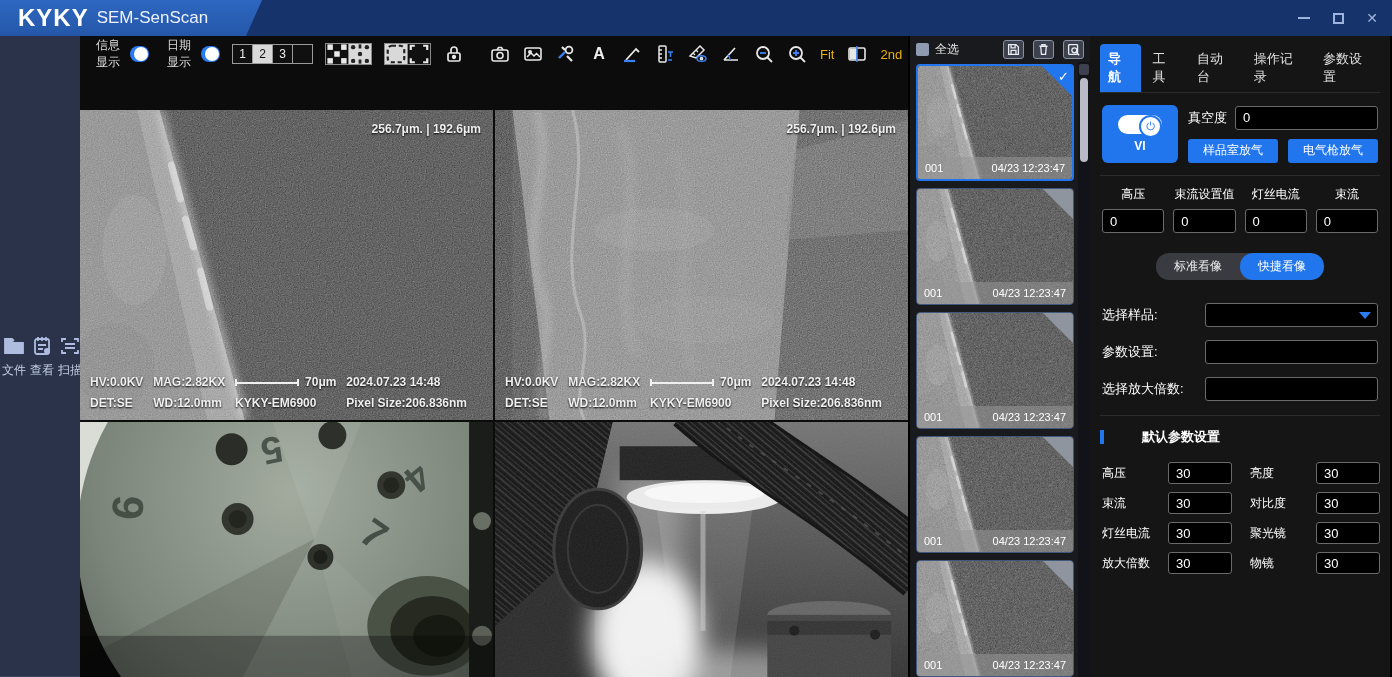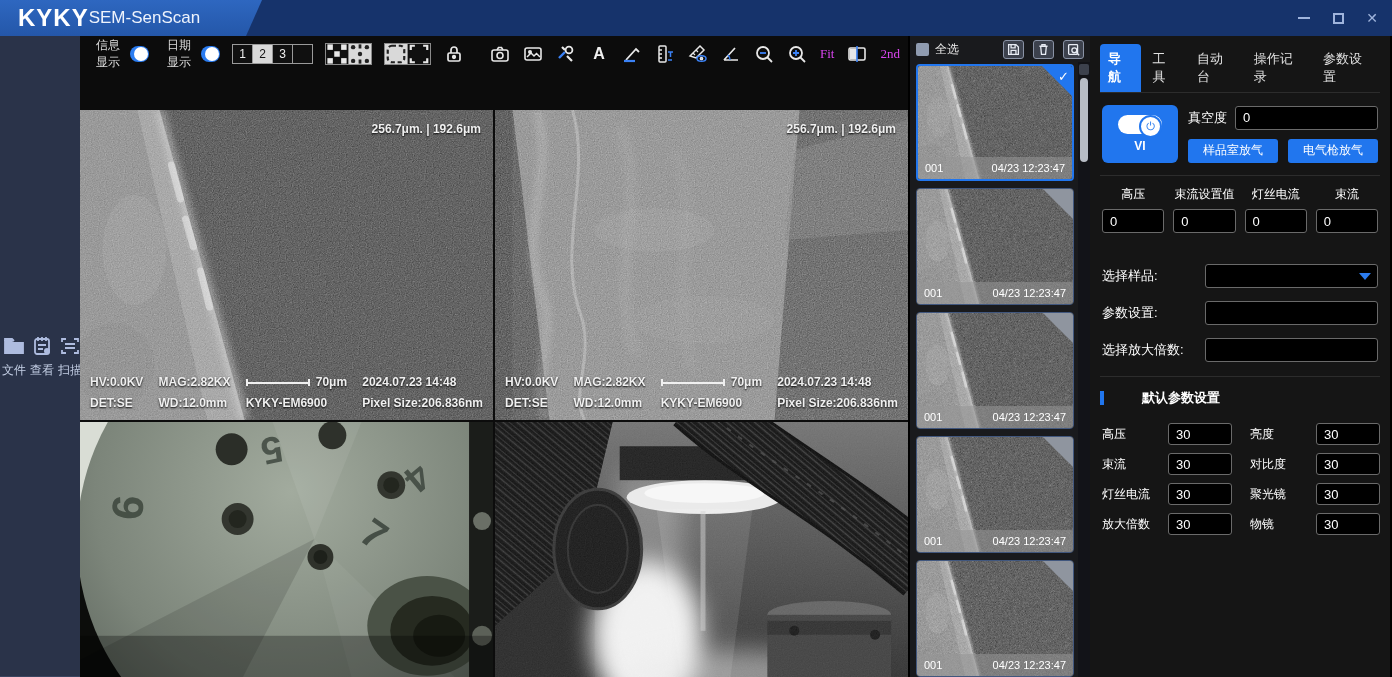--- a/index.html
+++ b/index.html
@@ -5,21 +5,21 @@
   * { margin:0; padding:0; box-sizing:border-box; }
   html,body { width:1392px; height:677px; overflow:hidden; background:#000;
     font-family:"Liberation Sans","DejaVu Sans",sans-serif; color:#e8e8e8; }
   svg { display:block; }
   .fillbox { width:100%; height:100%; }
 
   
   .titlebar { height:36px; background:#16336b; display:flex; align-items:center; position:relative; }
   .brand { height:36px; width:262px; background:linear-gradient(180deg,#2e67c0,#2457a9);
     clip-path:polygon(0 0,100% 0,calc(100% - 16px) 100%,0 100%);
-    display:flex; align-items:center; padding-left:18px; gap:0; }
+    display:flex; align-items:center; padding-left:18px; gap:8px; }
   .logo { font-weight:800; font-size:24px; letter-spacing:1px; color:#fff; }
   .apptitle { font-size:17px; color:#eef3fc; }
   .wctrl { position:absolute; right:10px; top:0; height:36px; display:flex; align-items:center; gap:14px; }
   .wbtn { width:20px; height:20px; display:flex; align-items:center; justify-content:center;
     color:#9fb4dc; font-size:14px; cursor:default; }
   .wbtn .min { width:12px; height:0; border-top:2px solid #9fb4dc; display:block; }
   .wbtn .max { width:11px; height:11px; border:2px solid #9fb4dc; display:block; }
 
   .app { display:flex; height:641px; }
 
@@ -42,31 +42,31 @@
   .btngroup { display:flex; }
   .vbtn { width:21px; height:20px; border:1px solid #9a9a9a; background:#101010; color:#eee;
     font-size:12px; display:flex; align-items:center; justify-content:center; margin-left:-1px; }
   .vbtn.active { background:#d9d9d9; color:#111; }
   .ibtn { width:24px; height:22px; border:1px solid #8a8a8a; background:#101010;
     display:flex; align-items:center; justify-content:center; margin-left:-1px; }
   .ibtn.lit { background:#d9d9d9; }
   .tbico { width:22px; height:22px; display:flex; align-items:center; justify-content:center; }
   .tbico svg { width:20px; height:20px; }
   .tsep { width:1px; height:22px; background:#555; }
-  .tlabel { font-size:13px; color:#d946ef;font-family:Liberation Serif, serif; }
+  .tlabel { font-size:13px; color:#eab308; }
 
   .viewport { position:relative; flex:1; background:#0c0c0c; }
   .pane { position:absolute; overflow:hidden; background:#1b1b1b; }
   #pane-tl { left:0;   top:38px;  width:413px; height:310px; }
   #pane-tr { left:415px;top:38px; width:413px; height:310px; }
   #pane-bl { left:0;   top:350px; width:413px; height:255px; }
   #pane-br { left:415px;top:350px;width:413px; height:255px; }
   .sem-dims { position:absolute; top:12px; right:12px; font-size:12px; font-weight:bold;
     color:#f0f0f0; text-shadow:0 1px 2px #000; }
-  .sem-info { position:absolute; left:10px; right:10px; bottom:10px; display:flex;
+  .sem-info { position:absolute; left:10px; right:26px; bottom:10px; display:flex;
     justify-content:space-between; font-size:12px; font-weight:bold; color:#f0f0f0; text-shadow:0 1px 2px #000; }
   .sem-info .col { display:flex; flex-direction:column; gap:7px; }
   .scaleline { display:flex; align-items:center; gap:6px; }
   .sbar { width:64px; height:7px; border-left:2px solid #f0f0f0; border-right:2px solid #f0f0f0; position:relative; }
   .sbar::before { content:""; position:absolute; left:0; right:0; top:3px; border-top:2px solid #f0f0f0; }
 
   
   .thumbs { width:182px; background:#191a1d; display:flex; flex-direction:column; border-left:2px solid #000; }
   .th-head { height:26px; display:flex; align-items:center; padding:0 6px; gap:6px; }
   .th-check { width:13px; height:13px; background:#8f9bb0; border-radius:2px; }
@@ -695,20 +695,26 @@
         <div class="beam-field">
       <span class="lbl">灯丝电流</span>
       <input class="box" value="0" style="">
     </div>
         <div class="beam-field">
       <span class="lbl">束流</span>
       <input class="box" value="0" style="">
     </div>
       </div>
 
+    <div class="seg-wrap">
+      <div class="seg" id="seg-mount">
+          <span class="seg-opt">标准看像</span>
+          <span class="seg-opt active">快捷看像</span>
+        </div>
+    </div>
 
     <div class="sel-sec" id="select-mount">
         <div class="sel-row">
       <span class="lbl">选择样品:</span>
       <span class="sel-ctl"><input class="box" value="" style="">
         <span class="dd" style="display: block;"></span></span>
     </div>
         <div class="sel-row">
       <span class="lbl">参数设置:</span>
       <span class="sel-ctl"><input class="box" value="" style="">

